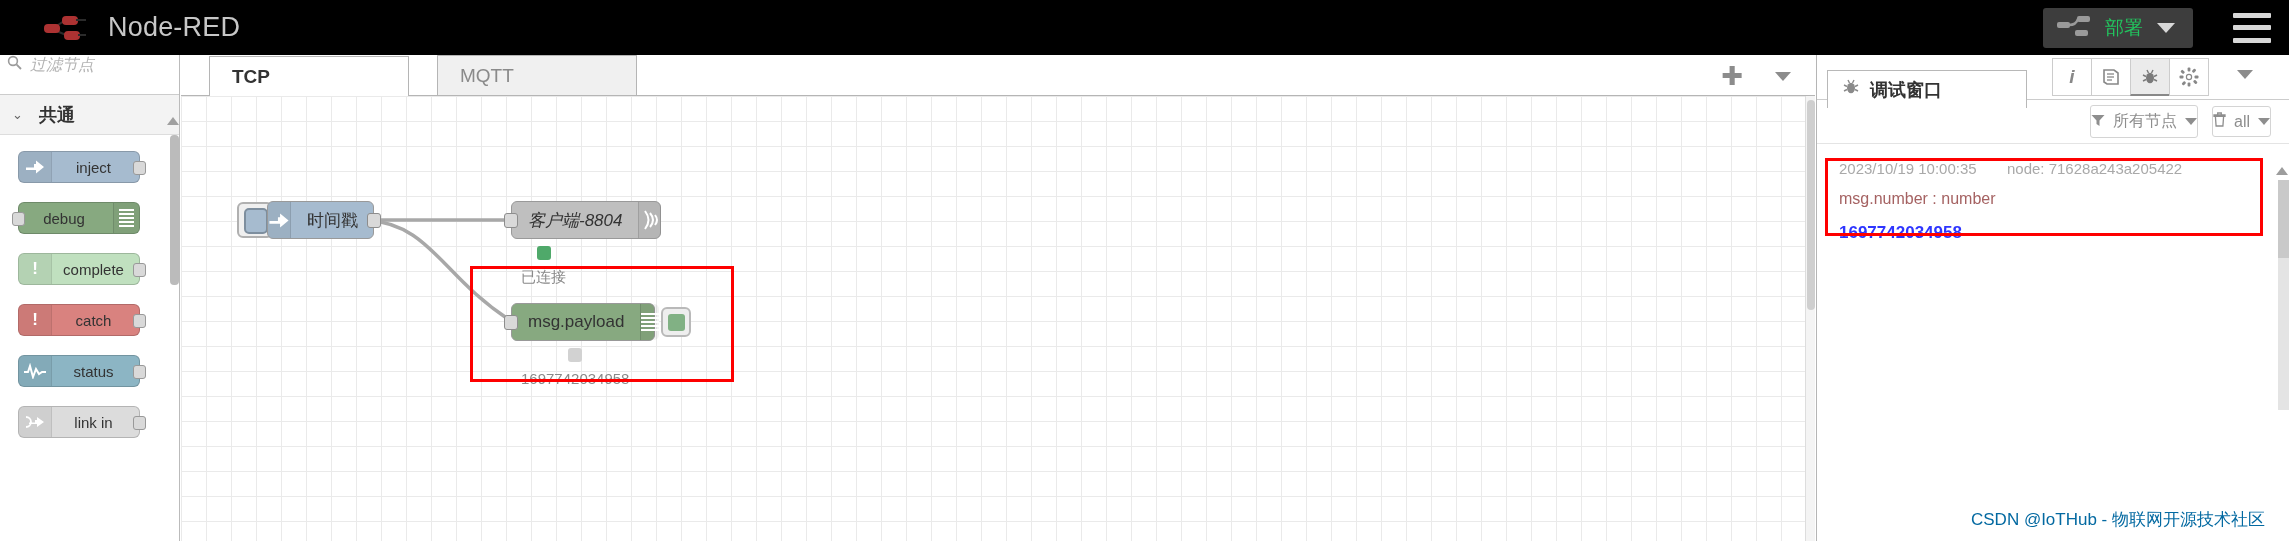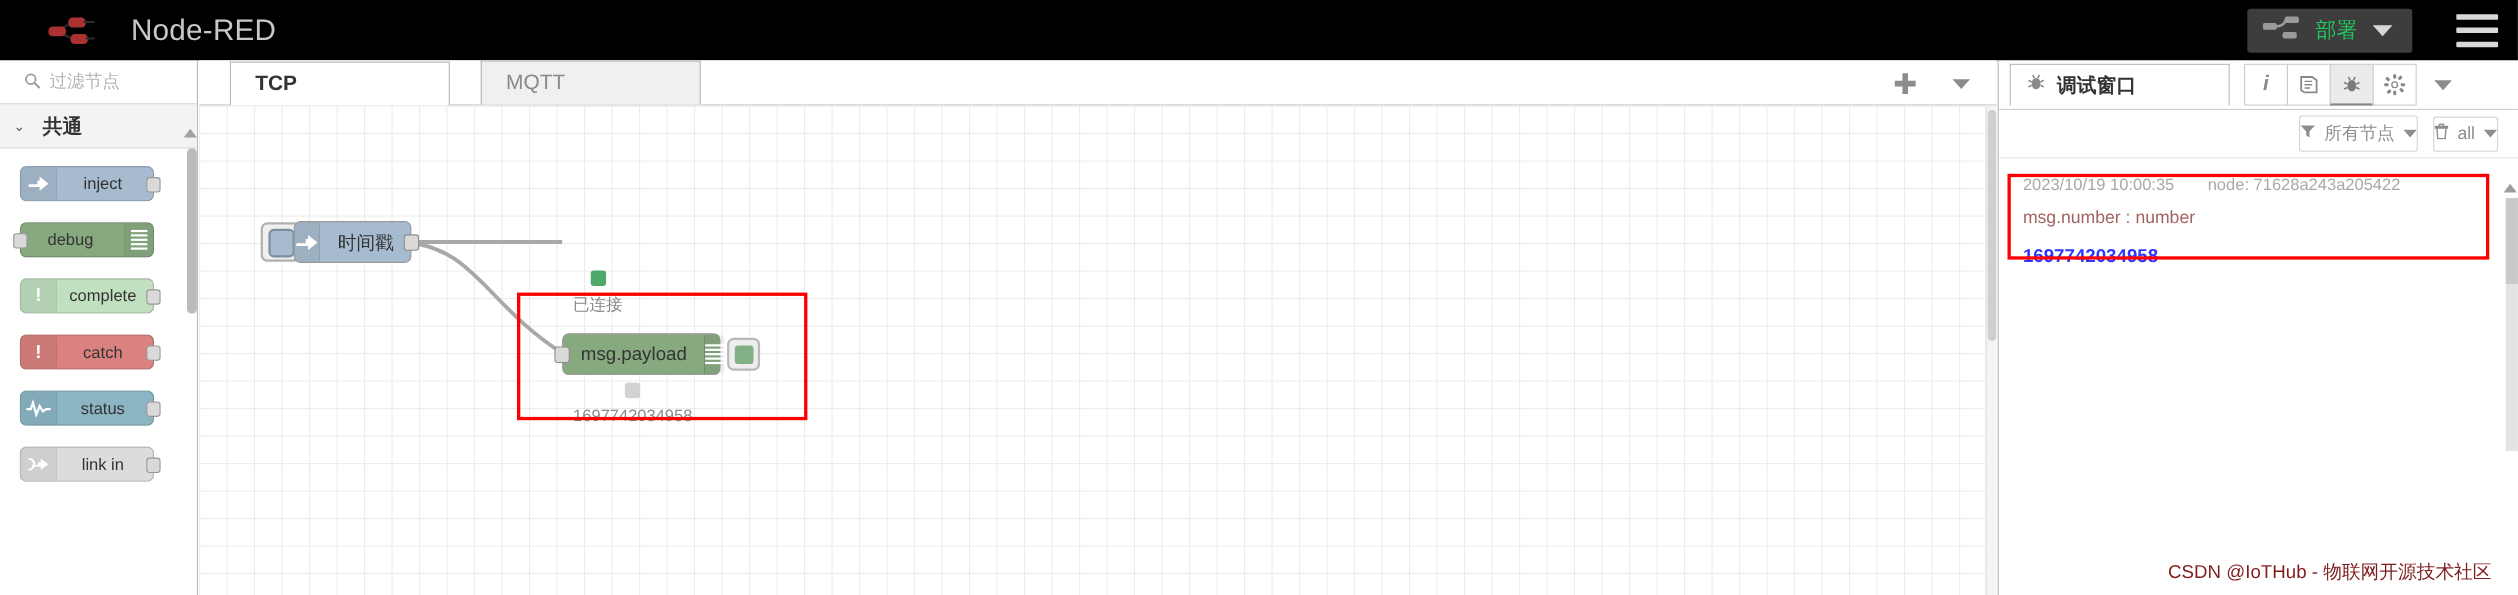--- a/index.html
+++ b/index.html
@@ -9,21 +9,21 @@
     overflow: hidden;
     background: #fff;
   }
   #app { position: relative; width: 2289px; height: 541px; }
 
   
   .header {
     position: absolute; left: 0; top: 0; width: 2289px; height: 55px;
     background: #000; display: flex; align-items: center;
   }
-  .brand { display: flex; align-items: center; padding-left: 42px; gap: 27px; }
+  .brand { display: flex; align-items: center; padding-left: 42px; gap: 16px; }
   .brand-logo { width: 50px; height: 32px; position: relative; }
   .brand-title {
     color: #c7c7c7; font-size: 27px; letter-spacing: .2px;
   }
   .header-right {
     margin-left: auto; display: flex; align-items: center; gap: 0;
     padding-right: 18px; height: 100%;
   }
   .deploy-btn {
     display: flex; align-items: center; gap: 14px;
@@ -42,21 +42,21 @@
   }
   .hamburger span { display: block; height: 5px; background: #d8d8d8; border-radius: 1px; }
 
   
   .palette {
     position: absolute; left: 0; top: 55px; width: 180px; height: 486px;
     background: #fff; border-right: 1px solid #bbb;
   }
   .palette-search {
     height: 40px; border-bottom: 1px solid #ccc;
-    display: flex; align-items: center; gap: 8px; padding: 0 22px;
+    display: flex; align-items: flex-start; gap: 8px; padding: 0 7px; font-style: italic;
   }
   .search-icon { color: #9b9b9b; font-size: 14px; }
   .search-placeholder { color: #b3b3b3; font-size: 16px; }
   .palette-category {
     height: 40px; background: #f3f3f3; border-bottom: 1px solid #ddd;
     display: flex; align-items: center; gap: 16px; padding-left: 12px;
     cursor: pointer;
   }
   .cat-caret { color: #666; font-size: 13px; }
   .cat-label { font-size: 18px; font-weight: bold; color: #333; }
@@ -187,21 +187,21 @@
   .dbg-button i { width: 17px; height: 17px; background: #81b184; border-radius: 3px; display: block; }
   .red-highlight { position: absolute; border: 3px solid #fe0000; }
 
   
   .sidebar {
     position: absolute; left: 1816px; top: 55px;
     width: 473px; height: 486px; background: #fff;
     border-left: 1px solid #b5b5b5;
   }
   .sb-header {
-    height: 45px; display: flex; align-items: center; gap: 0;
+    height: 45px; display: flex; gap: 12px;
     border-bottom: 1px solid #ccc; padding: 15px 10px;
   }
   .sb-tab {
     height: 38px; flex: 0 0 auto; min-width: 200px;
     border: 1px solid #b8b8b8; border-bottom: none; background: #fff;
     display: flex; align-items: center; gap: 10px; padding: 0 14px;
     font-size: 18px; font-weight: bold; color: #333; cursor: pointer;
   }
   .sb-icons { display: flex; align-items: center; gap: 0; margin-left: 14px; }
   .sb-ibtn {
@@ -240,21 +240,21 @@
     background: #e4e4e4;
   }
   .sb-scroll i { position: absolute; top: 0; left: 0; width: 11px; height: 78px; background: #c9c9c9; display: block; }
   .sb-scroll-arrow {
     position: absolute; right: 1px; top: 112px;
     width: 0; height: 0; border-left: 6px solid transparent;
     border-right: 6px solid transparent; border-bottom: 8px solid #9d9d9d;
   }
   .watermark {
     position: absolute; right: 24px; bottom: 10px;
-    color: #7f1d1d; font-size: 17px; white-space: nowrap;
+    color: #0369a1; font-size: 17px; white-space: nowrap;
   }
   .msg-highlight {
     position: absolute; left: 8px; top: 14px; width: 438px; height: 78px;
     border: 3px solid #fe0000; pointer-events: none;
   }
 </style>
 </head>
 <body>
 
 <div id="app">
@@ -396,20 +396,31 @@
       <div class="fnode" style="left:86px; top:105px; width:107px; background:#a6bbcf;">
         <span class="nicon">
           <svg width="22" height="17" viewBox="0 0 20 16">
             <path d="M1 5 H11 V1.5 L19 8 L11 14.5 V11 H1 V8.5 H9 V5 Z" fill="#fff"></path>
           </svg>
         </span>
         <span class="nlabel">时间戳</span>
         <span class="fport out"></span>
       </div>
 
+      <div class="fnode" style="left:330px; top:105px; width:150px; background:#bfbfbf;">
+        <span class="fport in"></span>
+        <span class="nlabel" style="font-style:italic;">客户端-8804</span>
+        <span class="nbars">
+          <svg width="22" height="24" viewBox="0 0 22 24">
+            <path d="M6 3 Q13 12 6 21" stroke="#fff" stroke-width="2" fill="none"></path>
+            <path d="M11 5 Q17 12 11 19" stroke="#fff" stroke-width="2" fill="none"></path>
+            <path d="M16 7 Q20 12 16 17" stroke="#fff" stroke-width="2" fill="none"></path>
+          </svg>
+        </span>
+      </div>
       <div class="node-status" style="left:340px; top:150px;">
         <span class="status-dot" style="background:#4fa96a;"></span>
         <span>已连接</span>
       </div>
 
       <div class="fnode" style="left:330px; top:207px; width:144px; background:#87a980;">
         <span class="fport in"></span>
         <span class="nlabel">msg.payload</span>
         <span class="nbars">
           <i></i>

